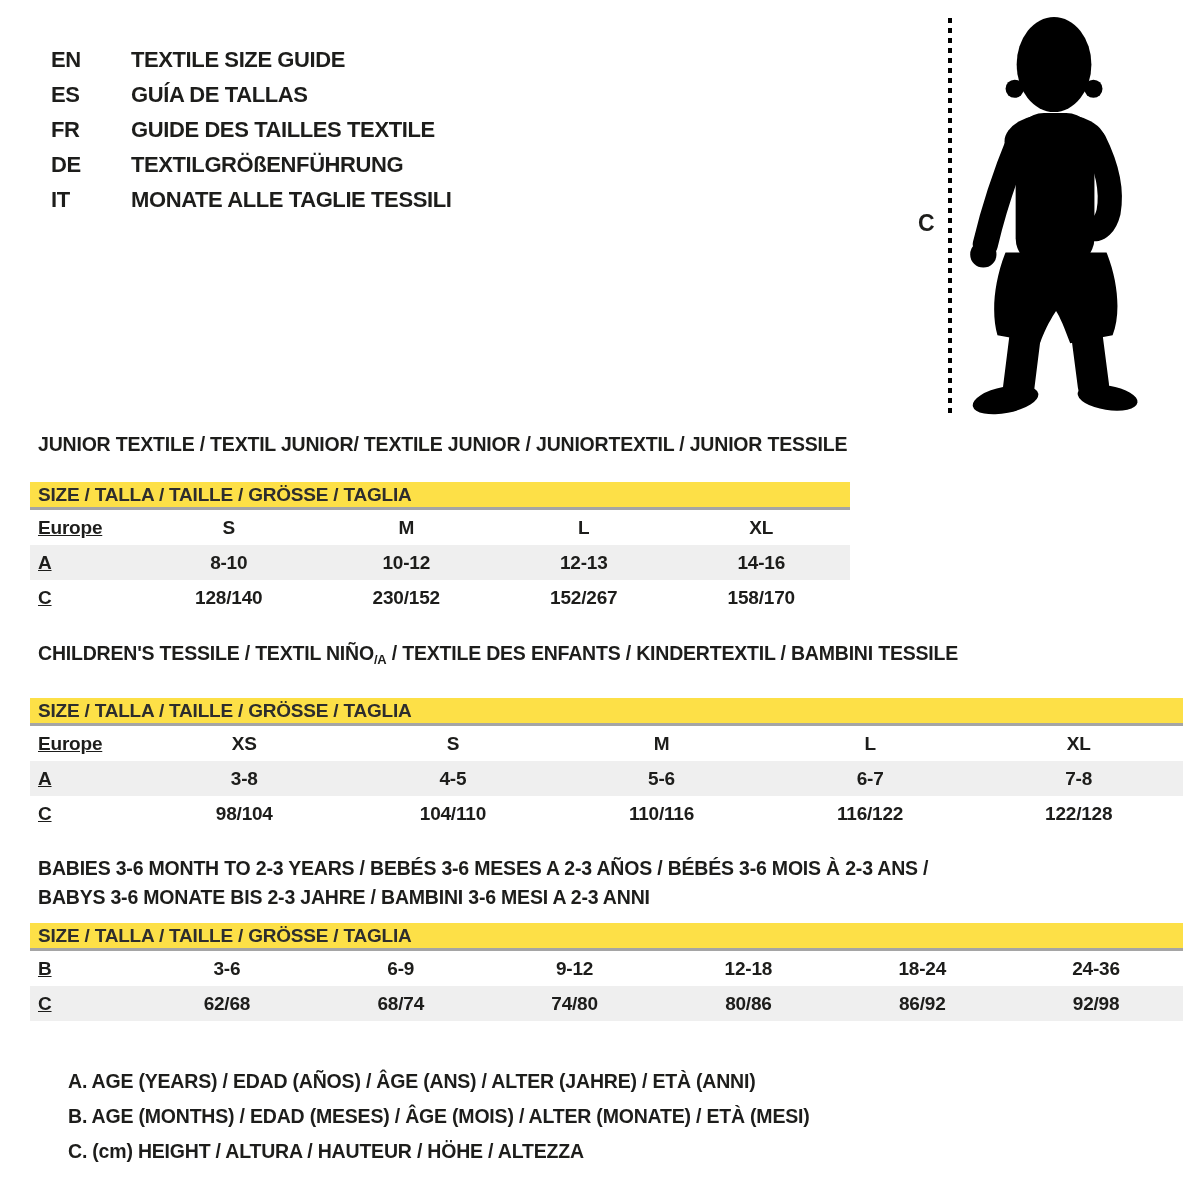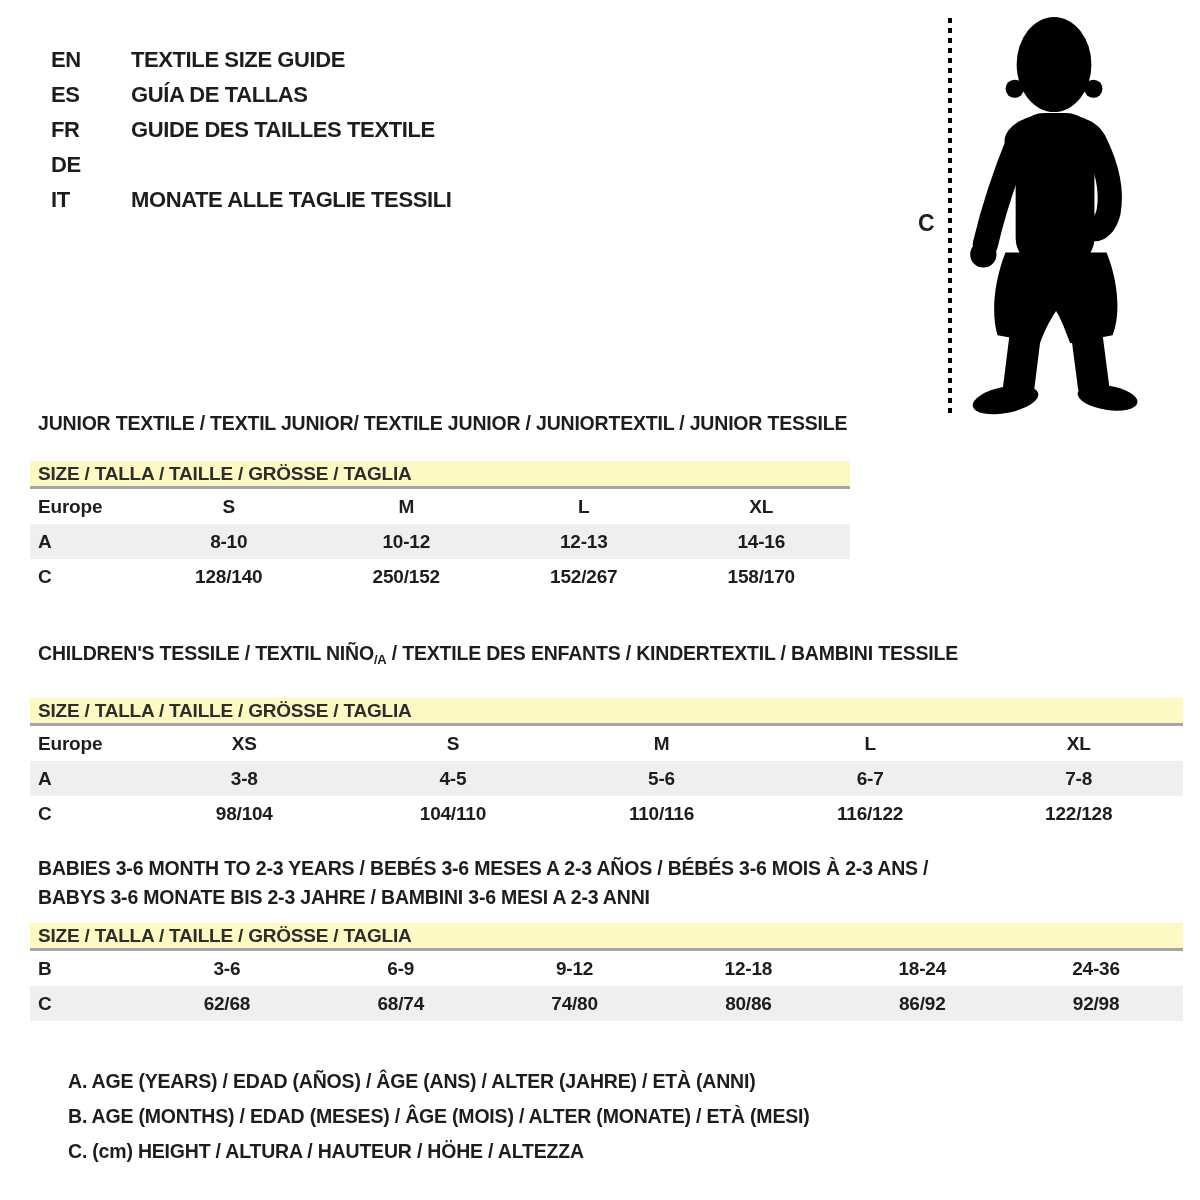--- a/index.html
+++ b/index.html
@@ -17,32 +17,32 @@
 
   
   .figure{position:absolute;left:900px;top:10px;width:290px;height:412px;}
   .c-label{position:absolute;left:18px;top:200px;font-size:23px;}
   .dash-line{position:absolute;left:48px;top:8px;width:4px;height:400px;
     background:repeating-linear-gradient(to bottom,#000 0 5px,transparent 5px 10px);}
   .silhouette{position:absolute;left:62px;top:2px;}
 
   
   .section{position:absolute;left:30px;}
-  .sec-junior{top:412px;width:820px;}
+  .sec-junior{top:433px;width:820px;}
   .sec-children{top:642px;width:1153px;}
   .sec-babies{top:854px;width:1153px;}
   .sec-title{font-size:19.5px;line-height:22px;letter-spacing:-0.2px;white-space:nowrap;padding-left:8px;}
   .sec-babies .sec-title{line-height:29px;}
   .title-sub{font-size:13px;vertical-align:-4px;}
-  .size-bar{margin-top:27px;height:25px;background:#fef9c3;border-bottom:3px solid #a5a5a5;
+  .size-bar{margin-top:27px;height:25px;background:#fde047;border-bottom:3px solid #a5a5a5;
     display:flex;align-items:center;padding-left:8px;font-size:19px;color:#2d2d2d;letter-spacing:-0.2px;}
   .sec-babies .size-bar{margin-top:11px;}
   .trow{display:flex;height:35px;align-items:center;font-size:19px;letter-spacing:-0.2px;}
   .trow.shaded{background:#efefef;}
-  .row-label{flex:0 0 110px;width:110px;padding-left:8px;box-sizing:border-box;}
+  .row-label{flex:0 0 110px;width:110px;padding-left:8px;box-sizing:border-box;text-decoration:underline;}
   .row-val{flex:1;text-align:center;}
 
   
   .legend{position:absolute;left:38px;top:1064px;}
   .legend-line{font-size:19.5px;line-height:35px;white-space:nowrap;letter-spacing:-0.2px;margin-left:30px;}
 </style>
 </head>
 <body>
 
 <div class="lang-block">
@@ -53,20 +53,21 @@
     <div class="lang-row">
       <span class="lang-code">ES</span>
       <span class="lang-label">GUÍA DE TALLAS</span>
     </div>
     <div class="lang-row">
       <span class="lang-code">FR</span>
       <span class="lang-label">GUIDE DES TAILLES TEXTILE</span>
     </div>
     <div class="lang-row">
       <span class="lang-code">DE</span>
+      <span class="lang-label">TEXTILGRÖßENFÜHRUNG</span>
     </div>
     <div class="lang-row">
       <span class="lang-code">IT</span>
       <span class="lang-label">MONATE ALLE TAGLIE TESSILI</span>
     </div>
   </div>
 
 <div class="figure">
   <span class="c-label">C</span>
   <div class="dash-line"></div>
@@ -106,21 +107,21 @@
       <div class="trow shaded">
         <span class="row-label">A</span>
         <span class="row-val">8-10</span>
         <span class="row-val">10-12</span>
         <span class="row-val">12-13</span>
         <span class="row-val">14-16</span>
       </div>
       <div class="trow">
         <span class="row-label">C</span>
         <span class="row-val">128/140</span>
-        <span class="row-val">250/152</span>
+        <span class="row-val">230/152</span>
         <span class="row-val">152/267</span>
         <span class="row-val">158/170</span>
       </div>
     </div>
     <div class="section sec-children">
       <div class="sec-title"><span>CHILDREN'S TESSILE / TEXTIL NIÑO</span><span class="title-sub">/A</span><span> / TEXTILE DES ENFANTS / KINDERTEXTIL / BAMBINI TESSILE</span></div>
       <div class="size-bar">
         <span>SIZE / TALLA / TAILLE / GRÖSSE / TAGLIA</span>
       </div>
       <div class="trow">

